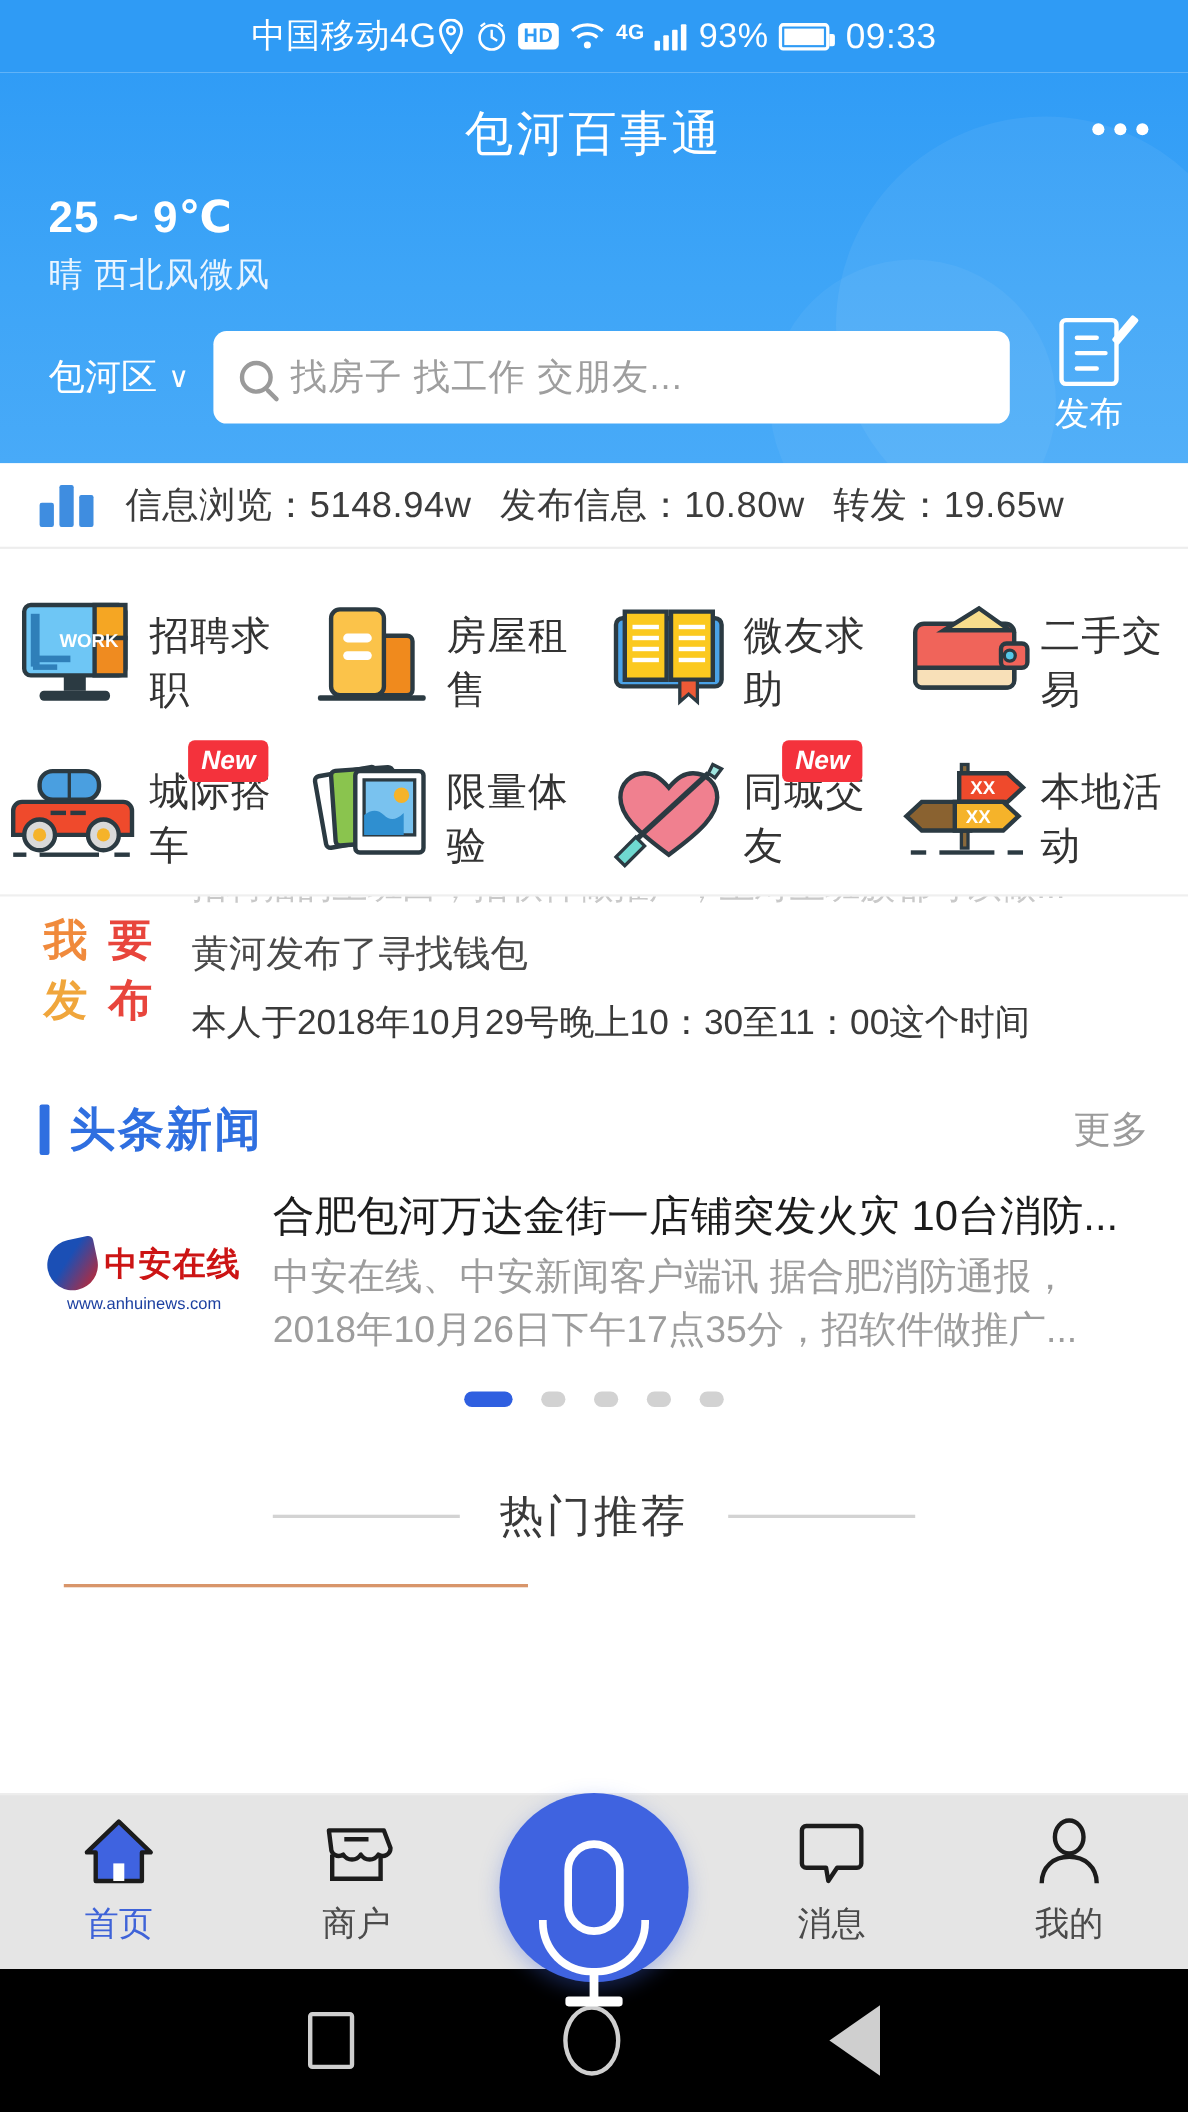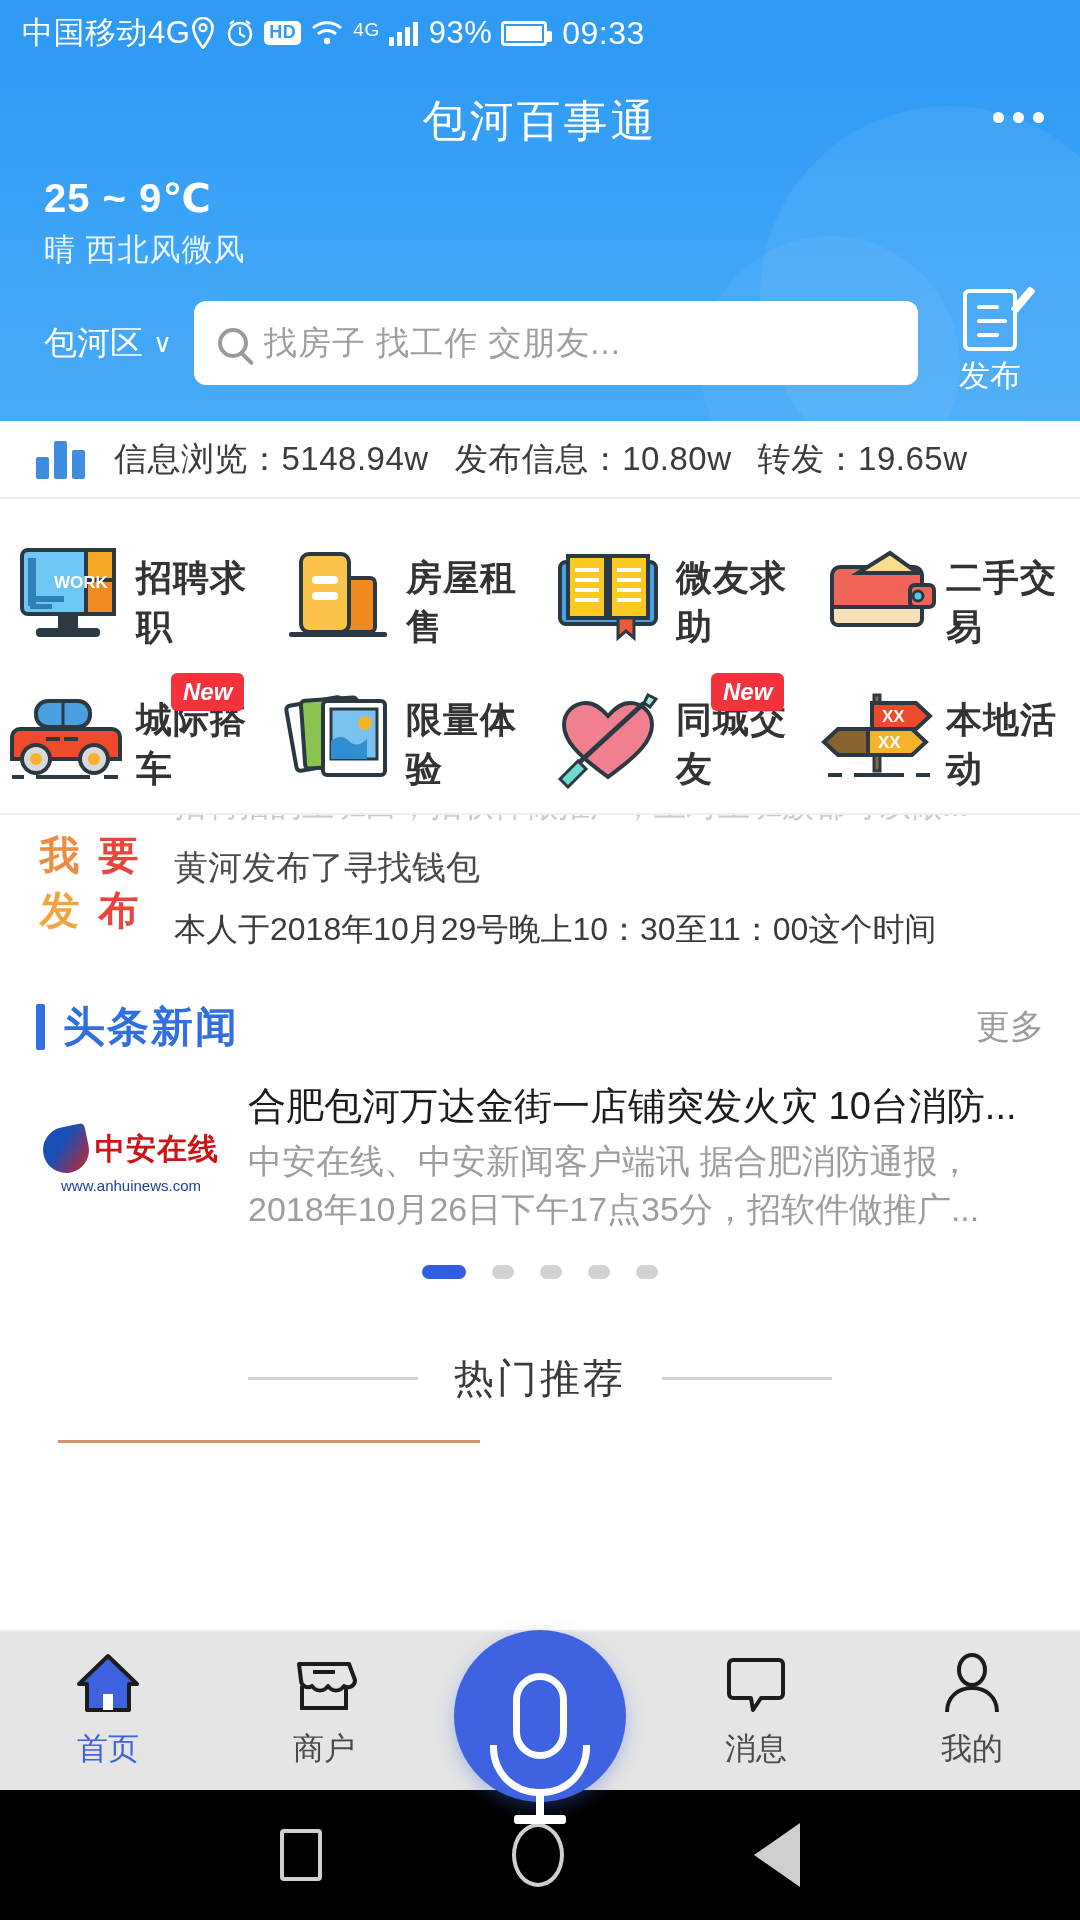--- a/index.html
+++ b/index.html
@@ -7,21 +7,21 @@
   body {
     font-family:"Liberation Sans","DejaVu Sans",sans-serif;
     background:#ffffff;
     overflow:hidden;
     position:relative;
   }
 
   
   .statusbar{
     height:66px; background:#2f9bf5; color:#fff;
-    display:flex; align-items:center; justify-content:flex-start;
+    display:flex; align-items:center; justify-content:center;
     padding:0 22px; font-size:30px; letter-spacing:.5px;
   }
   .sb-left{ font-size:31px; }
   .sb-right{ display:flex; align-items:center; gap:9px; }
   .sb-icon{ display:inline-flex; align-items:center; }
   .hd-box{
     background:#fff; color:#2f9bf5; border-radius:5px;
     font-size:18px; font-weight:bold; padding:1px 5px; line-height:1.2;
   }
   .pct{ font-size:31px; margin-left:2px;}
@@ -96,21 +96,21 @@
   .barchart{ display:flex; align-items:flex-end; gap:5px; height:40px; width:56px;}
   .barchart span{ width:13px;background:#3f8de0;border-radius:2px;}
   .statstext{ font-size:33px; color:#3c3c3c; white-space:nowrap; letter-spacing:.5px;}
   .statstext em{ font-style:normal; margin-right:26px;}
 
   
   .gridwrap{ background:#fff; padding:26px 0 10px;}
   .grid{ display:grid; grid-template-columns:repeat(4,1fr); row-gap:6px;}
   .cell{ position:relative; display:flex; flex-direction:row; align-items:center; padding:10px 0 6px;}
   .cell .iconbox{ width:150px;height:120px;display:flex;align-items:center;justify-content:center;}
-  .cell .clabel{ font-size:36px;color:#333;margin-top:16px;letter-spacing:1px;font-weight:bold;}
+  .cell .clabel{ font-size:36px;color:#333;margin-top:16px;letter-spacing:1px;}
   .newbadge{
     position:absolute; top:6px; left:calc(50% + 36px);
     background:#f4323c; color:#fff; font-size:24px; font-weight:bold;
     font-style:italic; padding:4px 12px; border-radius:6px; line-height:1.25;
   }
 
   
   .ticker{
     background:#fff; display:flex; align-items:center; gap:26px;
     padding:0 30px; height:140px; overflow:hidden; position:relative;
@@ -228,21 +228,21 @@
         </svg>
     </span>
     <span class="hd-box">HD</span>
     <span class="sb-icon">
       <svg width="34" height="28" viewBox="0 0 34 28">
           <path d="M3 9a21 21 0 0 1 28 0" fill="none" stroke="#fff" stroke-width="3"></path>
           <path d="M8 15a13.5 13.5 0 0 1 18 0" fill="none" stroke="#fff" stroke-width="3"></path>
           <circle cx="17" cy="22" r="3.2" fill="#fff"></circle>
         </svg>
     </span>
-    <span class="sb-icon" style="font-size:19px;font-weight:normal;align-self:flex-start;margin-top:4px;">4G</span>
+    <span class="sb-icon" style="font-size:19px;font-weight:bold;align-self:flex-start;margin-top:4px;">4G</span>
     <span class="sig">
       <span style="height:9px"></span>
         <span style="height:14px"></span>
         <span style="height:19px"></span>
         <span style="height:24px"></span>
     </span>
     <span class="pct">93%</span>
     <span class="batt">
         <i></i>
       </span>

